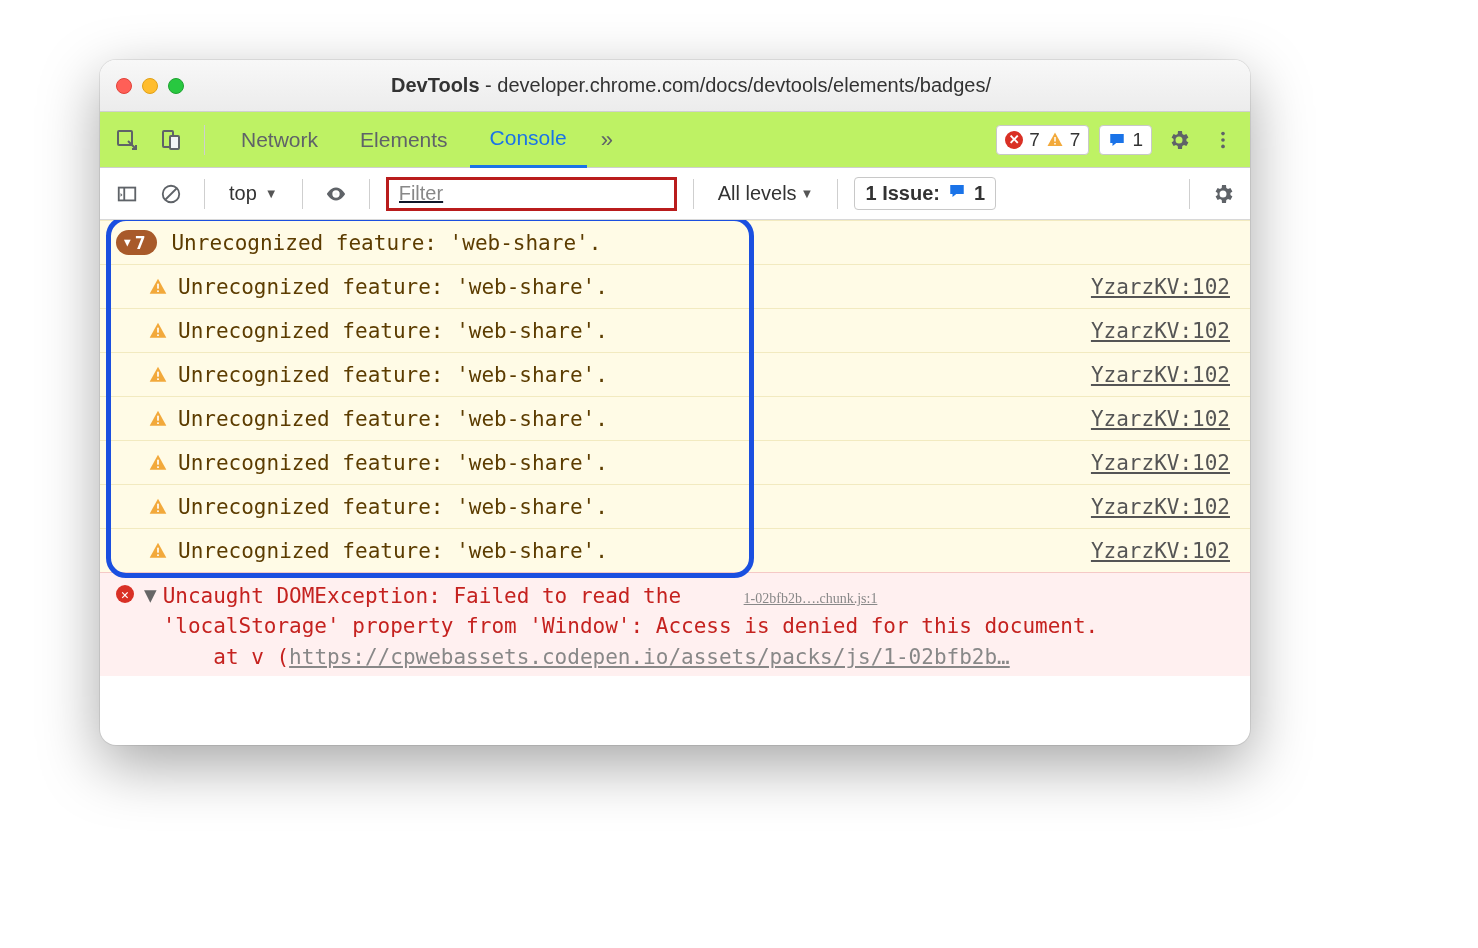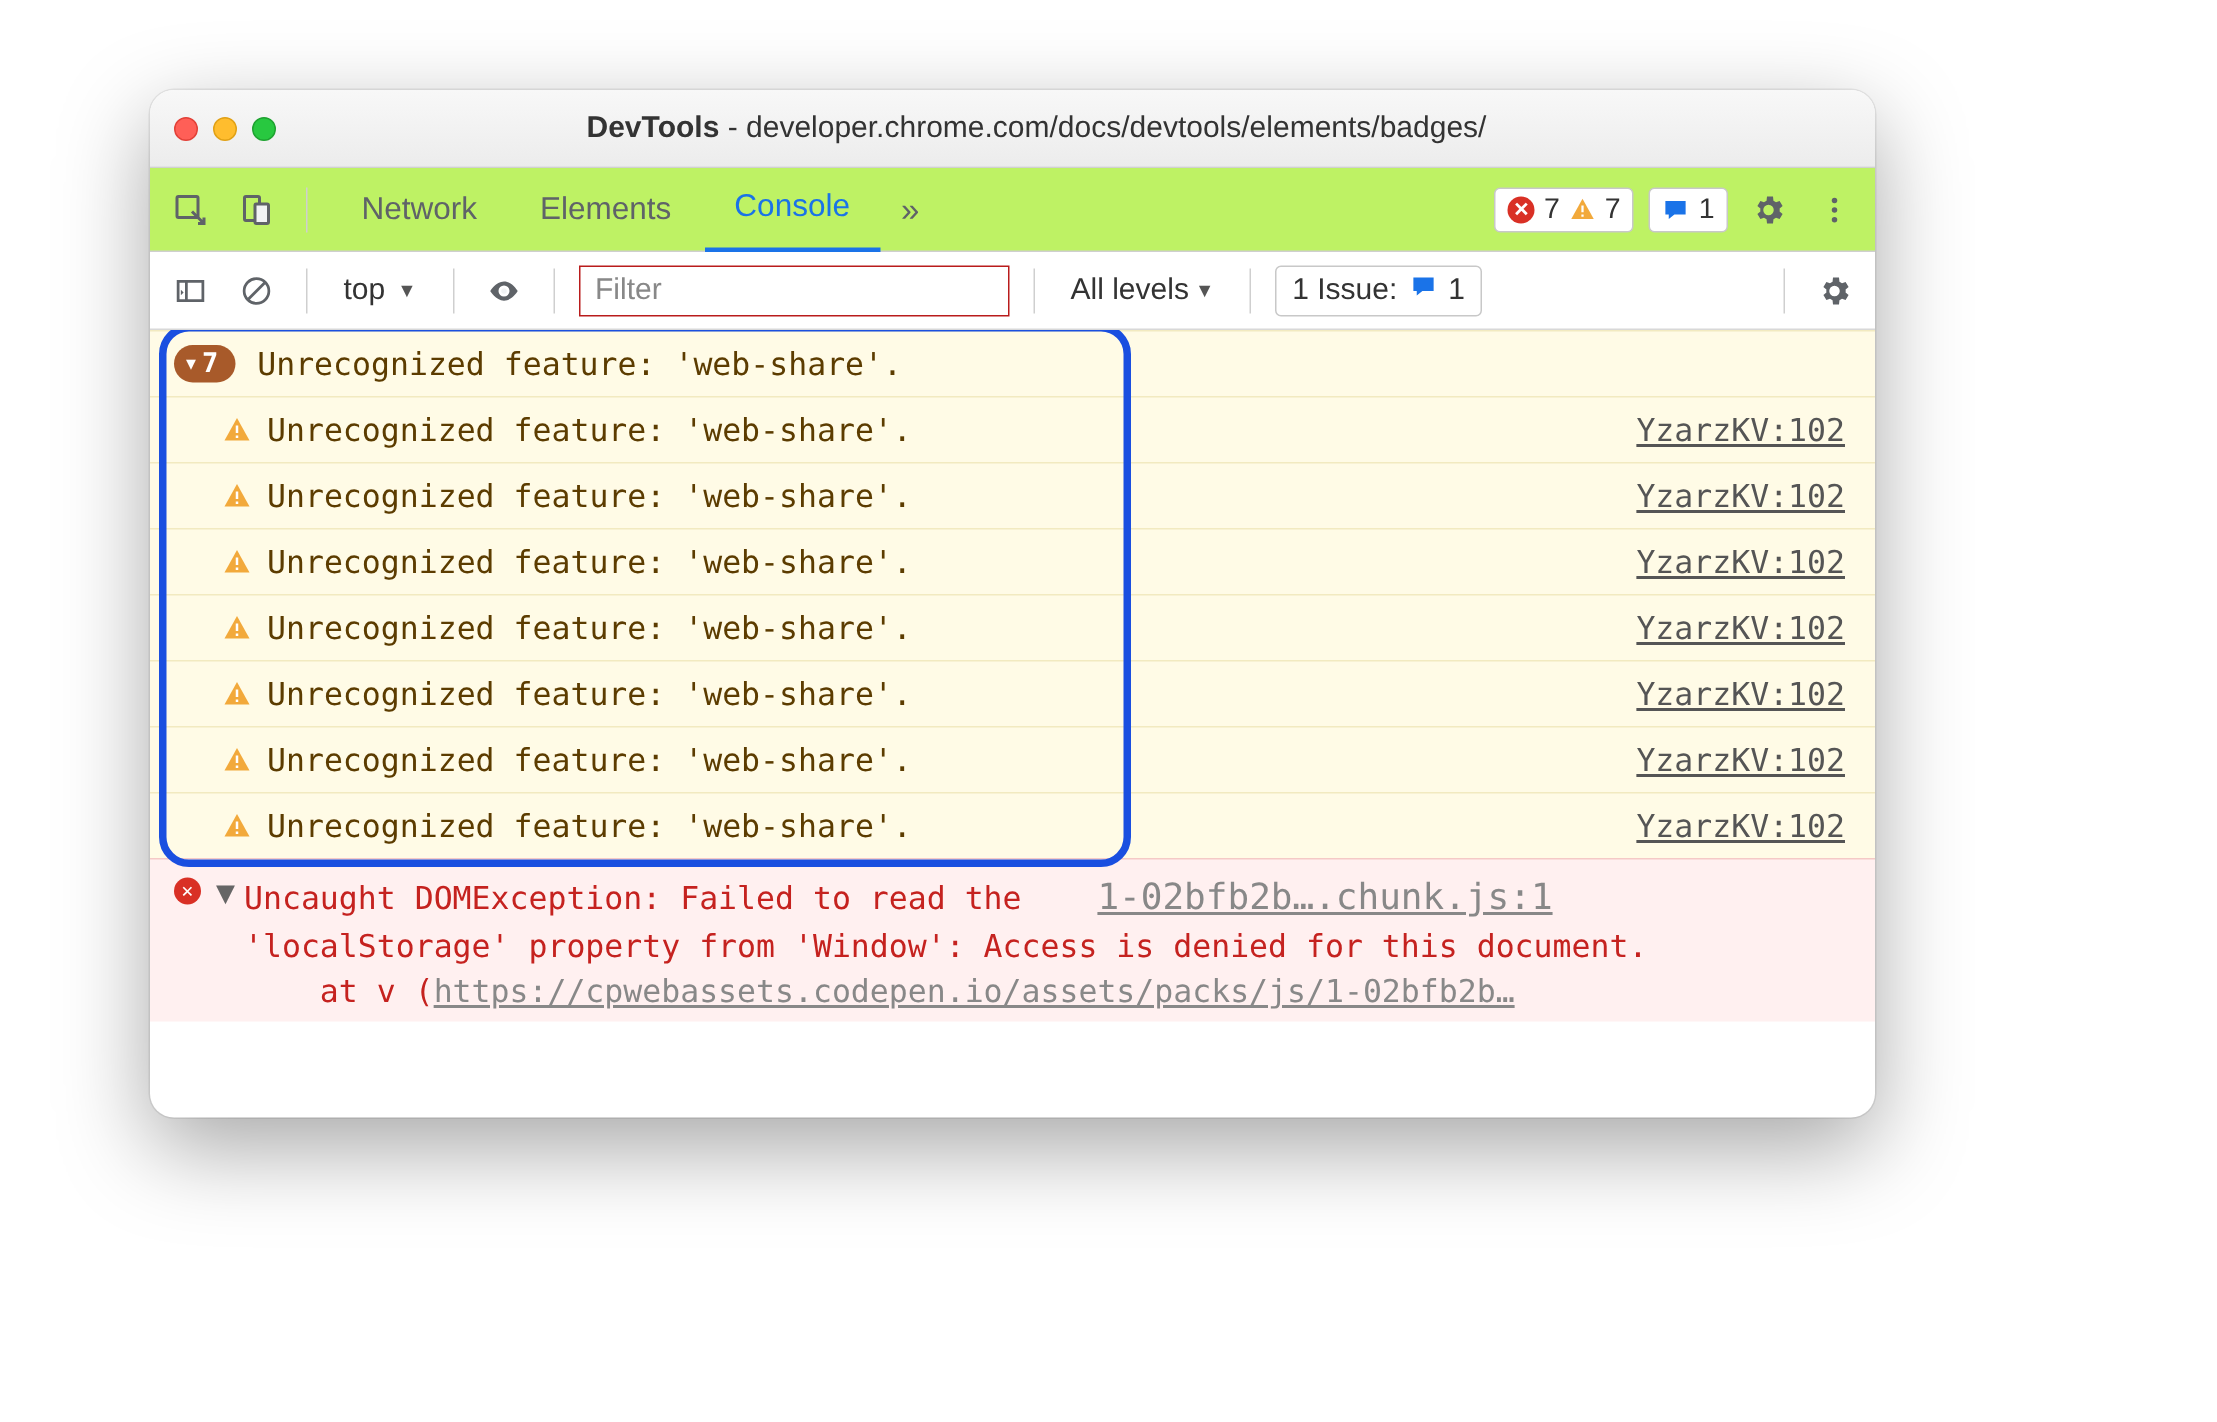--- a/index.html
+++ b/index.html
@@ -96,34 +96,35 @@
   .tb2-btn{color:#5f6368;display:flex;align-items:center;padding:0 6px;}
   .tb2-btn svg{width:22px;height:22px;}
   .context-select{
     display:flex;align-items:center;gap:6px;
     font-size:20px;color:#333;padding:0 8px;
   }
   .eye{color:#5f6368;}
   .filter-input{
     flex:0 0 280px;
     height:34px;
-    border:1px solid #b91c1c;
+    border:3px solid #b91c1c;
     font-size:20px;
     padding:0 10px;
-    color:#4d7c0f;
+    color:#0f172a;
     background:#fff;
+    text-decoration:underline;
   }
   .filter-input::placeholder{color:#888;}
   .levels{
     display:flex;align-items:center;gap:2px;font-size:20px;color:#333;padding:0 8px;
   }
   .issues-box{
     display:flex;align-items:center;gap:8px;
     border:1px solid #c8c8c8;border-radius:4px;
-    padding:4px 10px;font-size:20px;color:#333;
+    padding:4px 10px;font-size:20px;color:#333;font-weight:bold;
   }
   
   .console{flex:1;overflow:hidden;position:relative;font-family:Menlo,Consolas,monospace;}
   .highlight{
     position:absolute;
     top:-4px;left:6px;width:648px;height:362px;
     border:5px solid #1a4fe0;border-radius:20px;
     pointer-events:none;z-index:10;
   }
   .row{
@@ -156,21 +157,21 @@
     align-items:flex-start;padding-top:8px;
   }
   .err-icon{
     width:18px;height:18px;background:#d93025;color:#fff;border-radius:50%;
     display:flex;align-items:center;justify-content:center;font-size:13px;font-weight:bold;
     margin-right:10px;flex-shrink:0;margin-top:4px;
   }
   .err-toggle{color:#666;margin-right:6px;margin-top:2px;cursor:pointer;}
   .err-body{flex:1;line-height:1.45;}
   .err-body .ul{text-decoration:underline;color:#888;}
-  .err-src{color:#888;text-decoration:underline;font-size:24px;white-space:nowrap;}
+  .err-src{color:#888;text-decoration:underline;font-size:14px;white-space:nowrap;margin-left:12px;font-family:Liberation Serif, serif;}
   .dropdown-tri{font-size:13px;color:#555;margin-left:2px;}
 </style>
 </head>
 <body>
 
 <div class="window">
 
   <div class="titlebar">
     <div class="traffic">
       <div class="dot red"></div>

